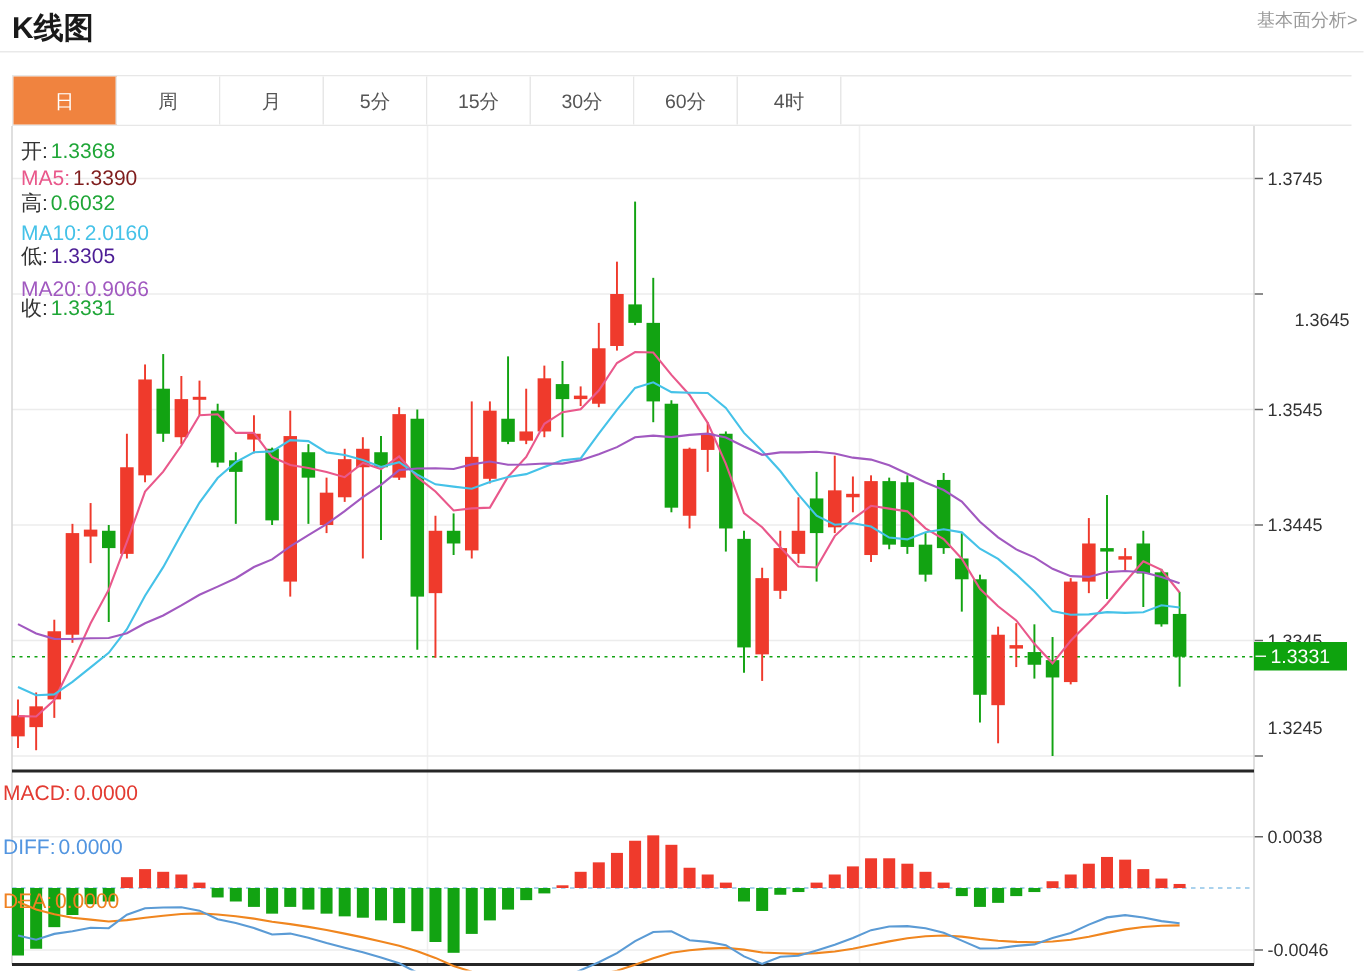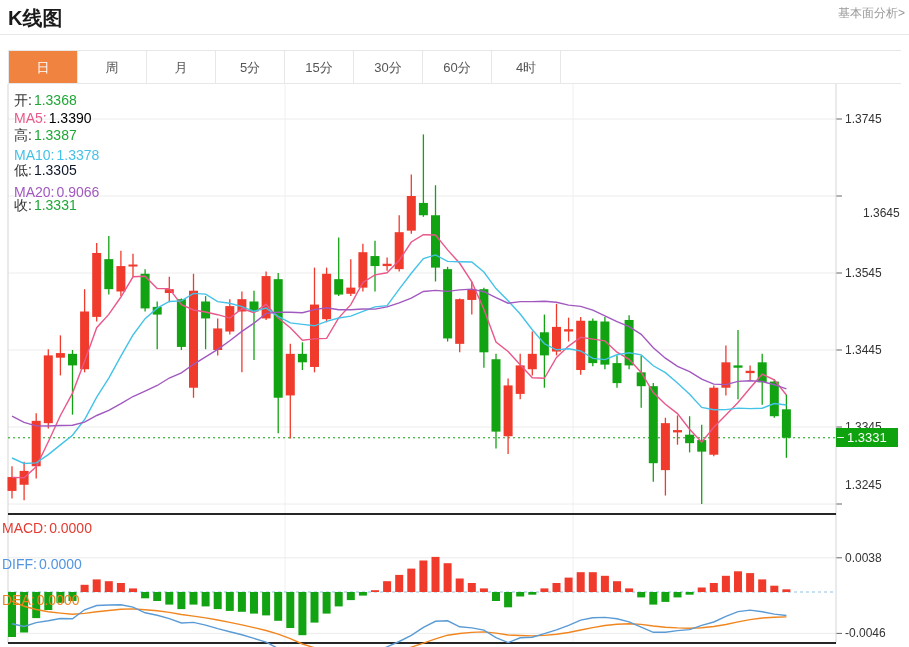--- a/index.html
+++ b/index.html
@@ -411,27 +411,27 @@
     <div class="axis-label" style="left: 845px; top: 273px;">1.3545</div>
     <div class="axis-label" style="left: 845px; top: 350px;">1.3445</div>
     <div class="axis-label" style="left: 845px; top: 427px;">1.3345</div>
     <div class="axis-label" style="left: 845px; top: 485px;">1.3245</div>
     <div class="axis-label" style="left: 845px; top: 557.8px;">0.0038</div>
     <div class="axis-label" style="left: 845px; top: 633.4px;">-0.0046</div>
   </div>
 
 <div class="readout" id="ohlcRow">
     <span class="pair"><span class="lbl">开:</span><span class="val" style="color: rgb(31, 166, 55);">1.3368</span></span>
-    <span class="pair"><span class="lbl">高:</span><span class="val" style="color: rgb(31, 166, 55);">1.3387</span></span>
-    <span class="pair"><span class="lbl">低:</span><span class="val" style="color: #0f172a;">1.3305</span></span>
+    <span class="pair"><span class="lbl">高:</span><span class="val" style="color: rgb(31, 166, 55);">0.6032</span></span>
+    <span class="pair"><span class="lbl">低:</span><span class="val" style="color: #4c1d95;">1.3305</span></span>
     <span class="pair"><span class="lbl">收:</span><span class="val" style="color: rgb(31, 166, 55);">1.3331</span></span>
   </div>
 <div class="readout" id="maRow">
-    <span class="pair"><span class="lbl" style="color: rgb(233, 88, 139);">MA5:</span><span class="val" style="color: #000000;">1.3390</span></span>
-    <span class="pair"><span class="lbl" style="color: rgb(69, 194, 232);">MA10:</span><span class="val" style="color: rgb(69, 194, 232);">1.3378</span></span>
+    <span class="pair"><span class="lbl" style="color: rgb(233, 88, 139);">MA5:</span><span class="val" style="color: #7f1d1d;">1.3390</span></span>
+    <span class="pair"><span class="lbl" style="color: rgb(69, 194, 232);">MA10:</span><span class="val" style="color: rgb(69, 194, 232);">2.0160</span></span>
     <span class="pair"><span class="lbl" style="color: rgb(161, 89, 192);">MA20:</span><span class="val" style="color: rgb(161, 89, 192);">0.9066</span></span>
   </div>
 <div class="readout" id="macdRow">
     <span class="pair"><span class="lbl" style="color: rgb(227, 59, 50);">MACD:</span><span class="val" style="color: rgb(227, 59, 50);">0.0000</span></span>
     <span class="pair"><span class="lbl" style="color: rgb(82, 149, 224);">DIFF:</span><span class="val" style="color: rgb(82, 149, 224);">0.0000</span></span>
     <span class="pair"><span class="lbl" style="color: rgb(240, 130, 34);">DEA:</span><span class="val" style="color: rgb(240, 130, 34);">0.0000</span></span>
   </div>
 
 <div class="price-tag" style="background: rgb(14, 163, 14);">
   <span>1.3331</span>

